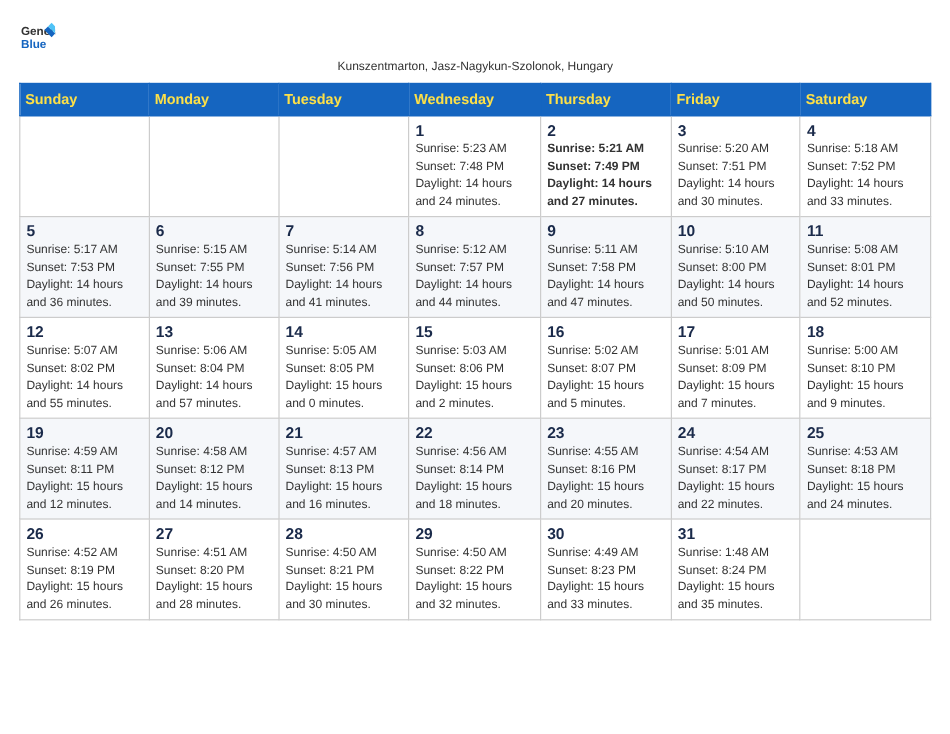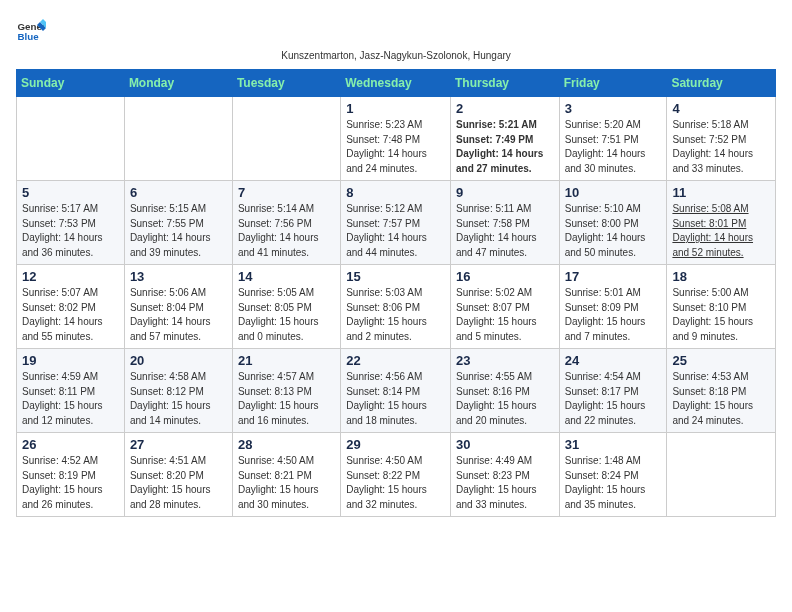--- a/index.html
+++ b/index.html
@@ -38,21 +38,21 @@
       margin-bottom: 8px;
       font-weight: normal;
     }
     .calendar-table {
       width: 100%;
       border-collapse: collapse;
       font-size: 10.5px;
     }
     .calendar-table th {
       background-color: #1565c0;
-      color: #86efac;
+      color: #fde047;
       padding: 6px 4px;
       text-align: left;
       font-size: 12px;
       font-weight: bold;
       border: 1px solid #1565c0;
     }
     .calendar-table td {
       vertical-align: top;
       border: 1px solid #ccc;
       padding: 4px 5px;
@@ -182,21 +182,21 @@
         </td>
         <td>
           <span class="day-number">10</span>
           <div class="day-info" style="white-space: pre-line;">Sunrise: 5:10 AM
 Sunset: 8:00 PM
 Daylight: 14 hours
 and 50 minutes.</div>
         </td>
         <td>
           <span class="day-number">11</span>
-          <div class="day-info" style="white-space: pre-line; text-decoration: underline;">Sunrise: 5:08 AM
+          <div class="day-info" style="white-space: pre-line;">Sunrise: 5:08 AM
 Sunset: 8:01 PM
 Daylight: 14 hours
 and 52 minutes.</div>
         </td>
       </tr>
       <tr>
         <td>
           <span class="day-number">12</span>
           <div class="day-info" style="white-space: pre-line;">Sunrise: 5:07 AM
 Sunset: 8:02 PM

